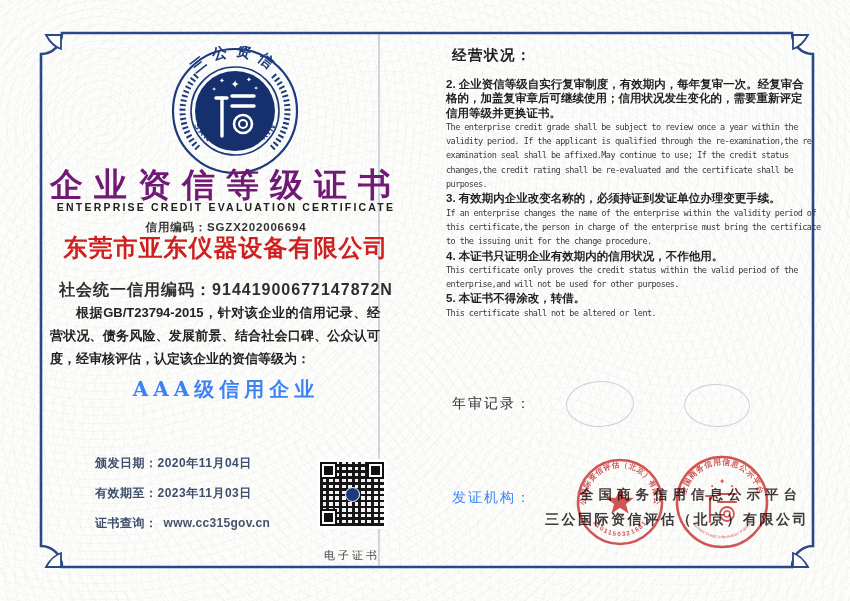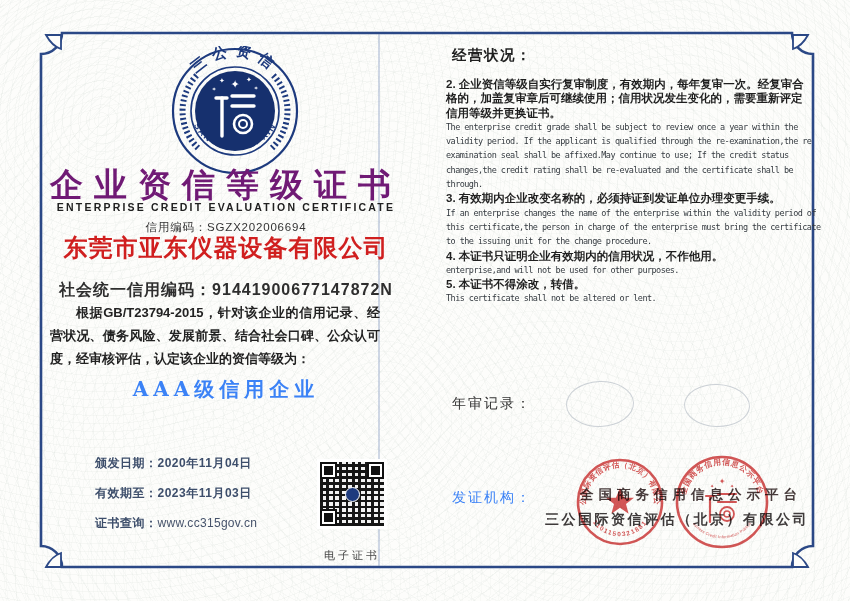--- a/index.html
+++ b/index.html
@@ -21,30 +21,30 @@
   }
   svg{display:block;}
   .frame{position:absolute;left:0;top:0;}
   .abs{position:absolute;}
   .ctr{text-align:center;}
 
   
   .lp-title{left:48px;top:163px;width:356px;font-size:33px;font-weight:bold;color:#701a75;
     letter-spacing:11px;margin-right:-11px;font-family:"DejaVu Sans","Liberation Sans",sans-serif;}
   .lp-sub{left:48px;top:201px;width:356px;font-size:10.5px;font-weight:bold;color:#202020;letter-spacing:2.2px;}
-  .lp-code{left:48px;top:220px;width:356px;font-size:11.5px;font-weight:normal;color:#333;letter-spacing:.8px;}
+  .lp-code{left:48px;top:220px;width:356px;font-size:11.5px;font-weight:bold;color:#333;letter-spacing:.8px;}
   .lp-company{left:48px;top:232px;width:356px;font-size:24px;font-weight:bold;color:#d01f1f;letter-spacing:1px;}
   .lp-uscc{left:48px;top:280px;width:356px;font-size:16px;font-weight:bold;color:#2e2e2e;letter-spacing:1px;}
   .lp-body{left:50px;top:301px;width:330px;font-size:13px;line-height:1.78;font-weight:bold;color:#222;
     text-indent:2em;text-align:justify;}
   .lp-rating{left:48px;top:376px;width:356px;font-size:20px;font-weight:bold;color:#3b82f6;letter-spacing:5px;
     font-family:"DejaVu Serif","Liberation Serif",serif;text-align:center;}
   .lp-dates{left:95px;top:455px;font-size:12px;font-weight:bold;color:#3d4e6b;}
   .lp-dates .row{margin-bottom:13px;letter-spacing:.5px;}
-  .lp-query .url{font-weight:normal;color:#46536b;margin-left:0;letter-spacing:.3px;}
+  .lp-query .url{font-weight:bold;color:#46536b;margin-left:6px;letter-spacing:.3px;}
   .qr{left:320px;top:462px;width:64px;height:64px;
     background:
       repeating-linear-gradient(0deg,#151515 0 2.6px,transparent 2.6px 5.9px),
       repeating-linear-gradient(90deg,#181818 0 2.6px,#f2f2f2 2.6px 6.4px);
     outline:3px solid #fff;}
   .qr .f{position:absolute;width:13px;height:13px;border:2.6px solid #101010;background:#fff;}
   .qr .f::after{content:"";position:absolute;inset:2.4px;background:#101010;}
   .qr .f.tl{left:0;top:0;} .qr .f.tr{right:0;top:0;} .qr .f.bl{left:0;bottom:0;}
   .qr .qlogo{position:absolute;left:25px;top:25px;width:13px;height:13px;border-radius:50%;
     background:#1d3a7e;border:1.8px solid #fff;}
@@ -136,30 +136,31 @@
 
   <div class="abs rp-head">经营状况：</div>
 
   <div class="abs rp-items">
     <div>
       <div class="cn">2. 企业资信等级自实行复审制度，有效期内，每年复审一次。经复审合格的，加盖复审章后可继续使用；信用状况发生变化的，需要重新评定信用等级并更换证书。</div>
       <div class="en">The enterprise credit grade shall be subject to review once a year within the</div>
       <div class="en">validity period. If the applicant is qualified through the re-examination,the re</div>
       <div class="en">examination seal shall be affixed.May continue to use; If the credit status</div>
       <div class="en">changes,the credit rating shall be re-evaluated and the certificate shall be</div>
-      <div class="en">through.</div>
+      <div class="en">purposes.</div>
     </div>
     <div>
       <div class="cn">3. 有效期内企业改变名称的，必须持证到发证单位办理变更手续。</div>
       <div class="en">If an enterprise changes the name of the enterprise within the validity period of</div>
       <div class="en">this certificate,the person in charge of the enterprise must bring the certificate</div>
       <div class="en">to the issuing unit for the change procedure.</div>
     </div>
     <div>
       <div class="cn">4. 本证书只证明企业有效期内的信用状况，不作他用。</div>
+      <div class="en">This certificate only proves the credit status within the valid period of the</div>
       <div class="en">enterprise,and will not be used for other purposes.</div>
     </div>
     <div>
       <div class="cn">5. 本证书不得涂改，转借。</div>
       <div class="en">This certificate shall not be altered or lent.</div>
     </div>
   </div>
 
   <div class="abs rp-annual">年审记录：</div>
   <div class="abs oval oval1"></div>

